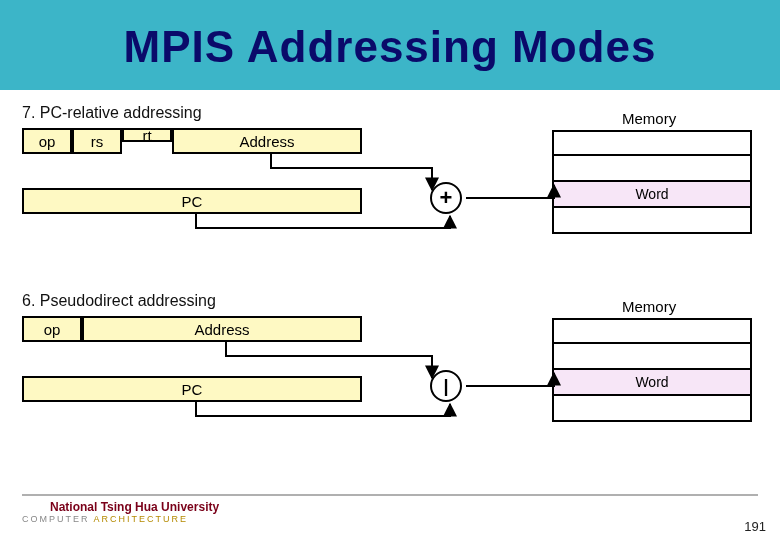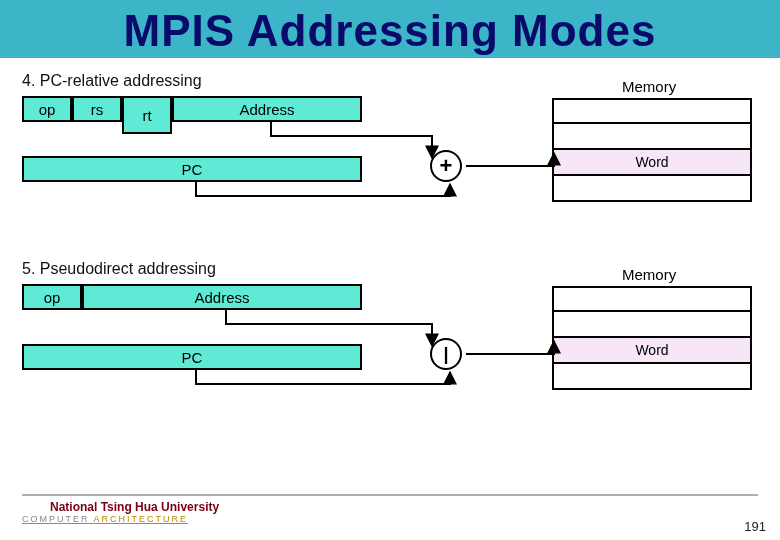--- a/index.html
+++ b/index.html
@@ -10,41 +10,41 @@
     position: relative;
     overflow: hidden;
   }
   .title-bar {
     background: #3cb5c8;
     width: 100%;
     padding: 6px 0 2px 0;
     text-align: center;
   }
   .title-bar h1 {
-    margin: 0;
+    margin: 16px;
     font-size: 44px;
     font-weight: bold;
     color: #0a0a6a;
     letter-spacing: 1px;
   }
   .section-label {
     font-size: 16px;
     margin: 14px 0 6px 22px;
     color: #111;
   }
   .diagram {
     position: relative;
     height: 150px;
     margin-left: 22px;
     margin-right: 10px;
   }
   .box {
     position: absolute;
     border: 2px solid #000;
-    background: #5eead4;
+    background: #fef9c3;
     font-size: 15px;
     display: flex;
     align-items: center;
     justify-content: center;
     box-sizing: border-box;
   }
   .mem-stack .row {
     border: 2px solid #000;
     border-top: none;
     height: 26px;
@@ -104,45 +104,44 @@
     font-weight: bold;
     margin-left: 22px;
     padding-left: 28px;
   }
   .footer .dept {
     font-family: Arial, sans-serif;
     font-size: 9px;
     color: #888;
     letter-spacing: 2px;
     margin-left: 22px;
-    text-decoration: underline;
   }
   .footer .dept .arch { color: #b48a00; }
   .footer .pagenum {
     position: absolute;
     right: 14px;
     bottom: 6px;
     font-family: Arial, sans-serif;
     font-size: 13px;
     color: #222;
   }
 </style>
 </head>
 <body>
 
 <div class="title-bar">
   <h1>MPIS Addressing Modes</h1>
 </div>
 
-<div class="section-label">4. PC-relative addressing</div>
+<div class="section-label">7. PC-relative addressing</div>
 <div class="diagram">
 
   <div class="box" style="left:0;   top:0; width:50px;  height:26px;">op</div>
   <div class="box" style="left:50px;top:0; width:50px;  height:26px;text-align:right;">rs</div>
-  <div class="box" style="left:100px;top:0;width:50px;  height:38px;">rt</div>
+  <div class="box" style="left:100px;top:0;width:50px;  height:14px;">rt</div>
   <div class="box" style="left:150px;top:0;width:190px; height:26px;">Address</div>
 
   <div class="box" style="left:0; top:60px; width:340px; height:26px;">PC</div>
 
   <div class="op-node" style="left:408px; top:54px;">+</div>
 
   <div class="mem-label" style="left:600px; top:-18px;">Memory</div>
   <div class="mem-stack" style="left:530px; top:2px;">
     <div class="row"></div>
     <div class="row"></div>
@@ -158,21 +157,21 @@
     </defs>
 
     <path d="M245,26 L245,40 L406,40 L406,62" fill="none" stroke="#000" stroke-width="2" marker-end="url(#ah1)"></path>
 
     <path d="M170,86 L170,100 L424,100 L424,88" fill="none" stroke="#000" stroke-width="2" marker-end="url(#ah1)"></path>
 
     <path d="M440,70 L528,70 L528,57" fill="none" stroke="#000" stroke-width="2" marker-end="url(#ah1)"></path>
   </svg>
 </div>
 
-<div class="section-label">5. Pseudodirect addressing</div>
+<div class="section-label">6. Pseudodirect addressing</div>
 <div class="diagram">
 
   <div class="box" style="left:0;   top:0; width:60px;  height:26px;">op</div>
   <div class="box" style="left:60px;top:0; width:280px; height:26px;">Address</div>
 
   <div class="box" style="left:0; top:60px; width:340px; height:26px;">PC</div>
 
   <div class="op-node" style="left:408px; top:54px; font-size:18px;">|</div>
 
   <div class="mem-label" style="left:600px; top:-18px;">Memory</div>

